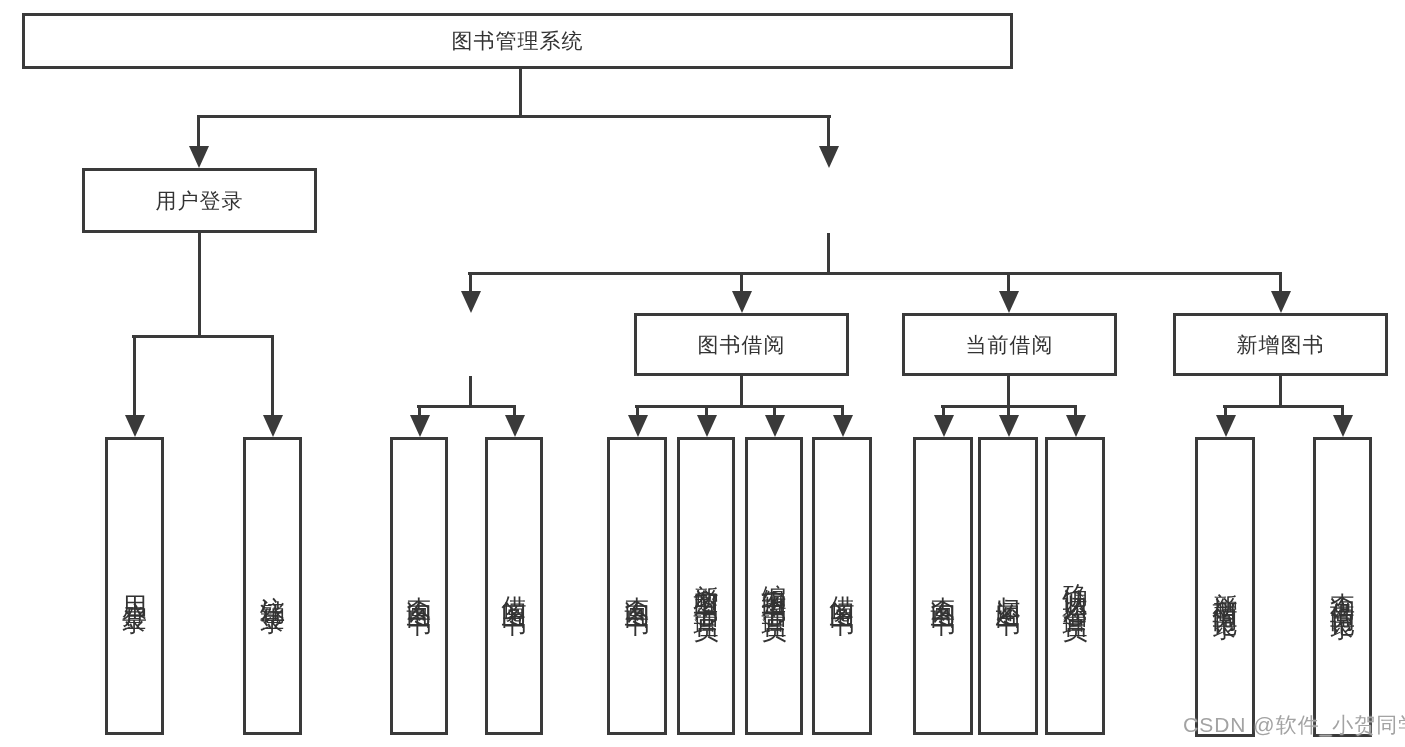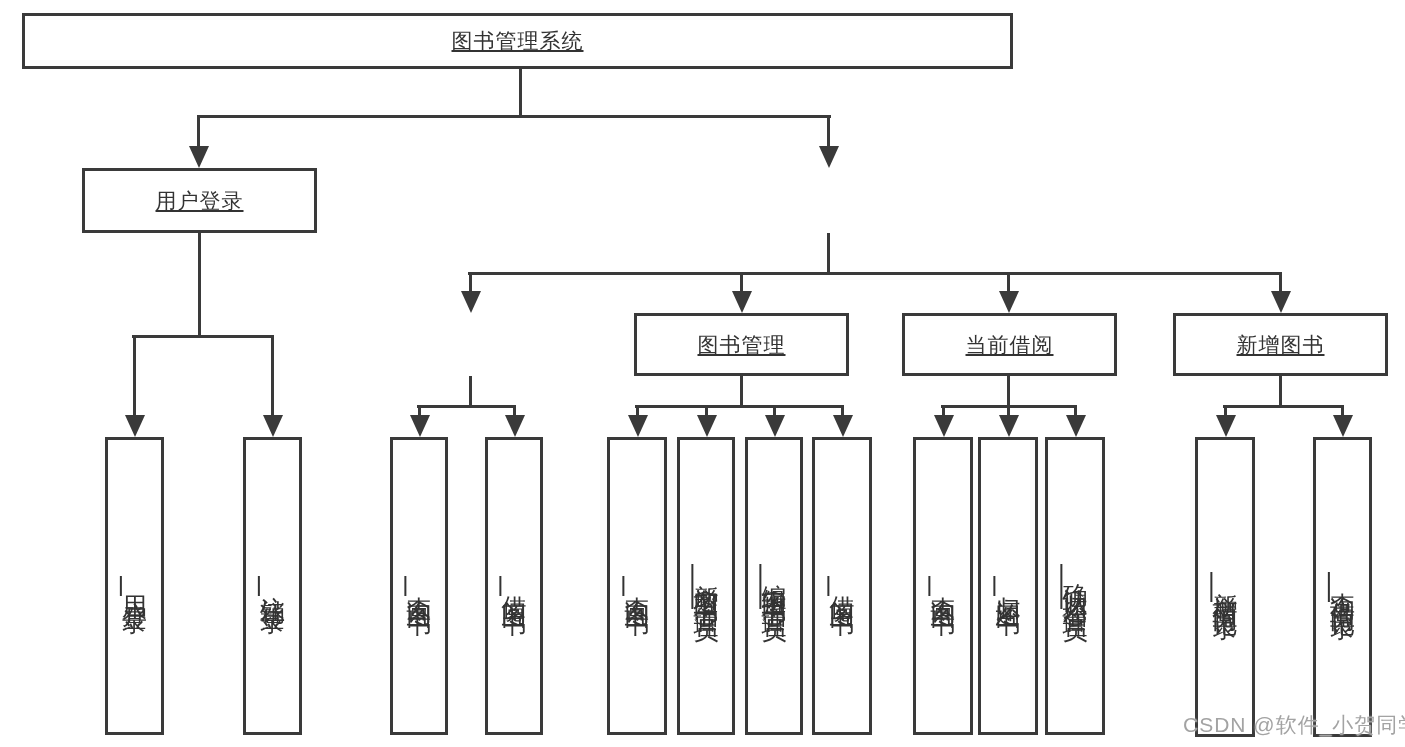--- a/index.html
+++ b/index.html
@@ -5,21 +5,20 @@
   html,body{margin:0;padding:0;background:#ffffff;}
   #stage{
     position:relative;width:1405px;height:747px;background:#ffffff;overflow:hidden;
     font-family:"Liberation Sans","DejaVu Sans",sans-serif;color:#333333;
   }
   
   .box{
     position:absolute;background:#ffffff;border:3px solid #3a3a3a;
     display:flex;align-items:center;justify-content:center;
     box-sizing:border-box;
-    text-decoration:underline;
   }
   .hbox{font-size:21px;letter-spacing:1px;}
   .vbox{font-size:25px;}
   .vbox .vtext{
     writing-mode:vertical-rl;text-orientation:mixed;
     line-height:1.15;letter-spacing:5px;white-space:nowrap;
   }
   
   .vline,.hline{position:absolute;background:#3a3a3a;}
   .vline{width:3px;}
@@ -61,21 +60,21 @@
   <div class="varrow" style="left:271px;top:337px;height:78px"></div>
 
   <div class="vline" style="left:827px;top:233px;height:42px"></div>
   <div class="hline" style="left:468px;top:272px;width:814px"></div>
   <div class="varrow" style="left:469px;top:273px;height:18px"></div>
   <div class="varrow" style="left:740px;top:273px;height:18px"></div>
   <div class="varrow" style="left:1007px;top:273px;height:18px"></div>
   <div class="varrow" style="left:1279px;top:273px;height:18px"></div>
 
   <div class="box hbox" style="left:634px;top:313px;width:215px;height:63px">
-    <span>图书管理</span>
+    <span>图书借阅</span>
   </div>
   <div class="box hbox" style="left:902px;top:313px;width:215px;height:63px">
     <span>当前借阅</span>
   </div>
   <div class="box hbox" style="left:1173px;top:313px;width:215px;height:63px">
     <span>新增图书</span>
   </div>
 
   <div class="vline" style="left:469px;top:376px;height:31px"></div>
   <div class="hline" style="left:417px;top:405px;width:99px"></div>

